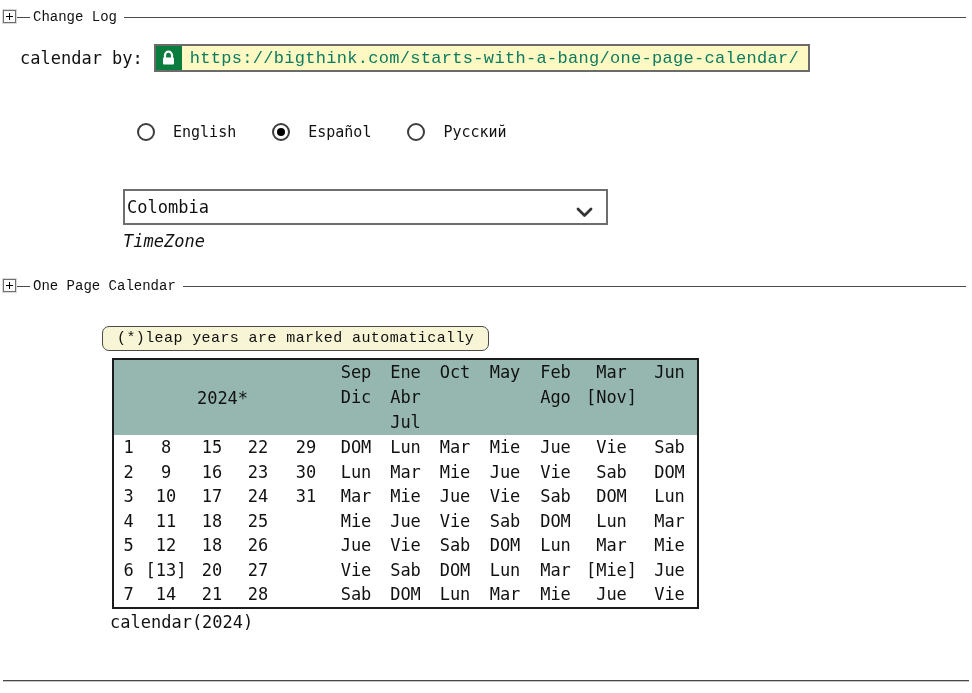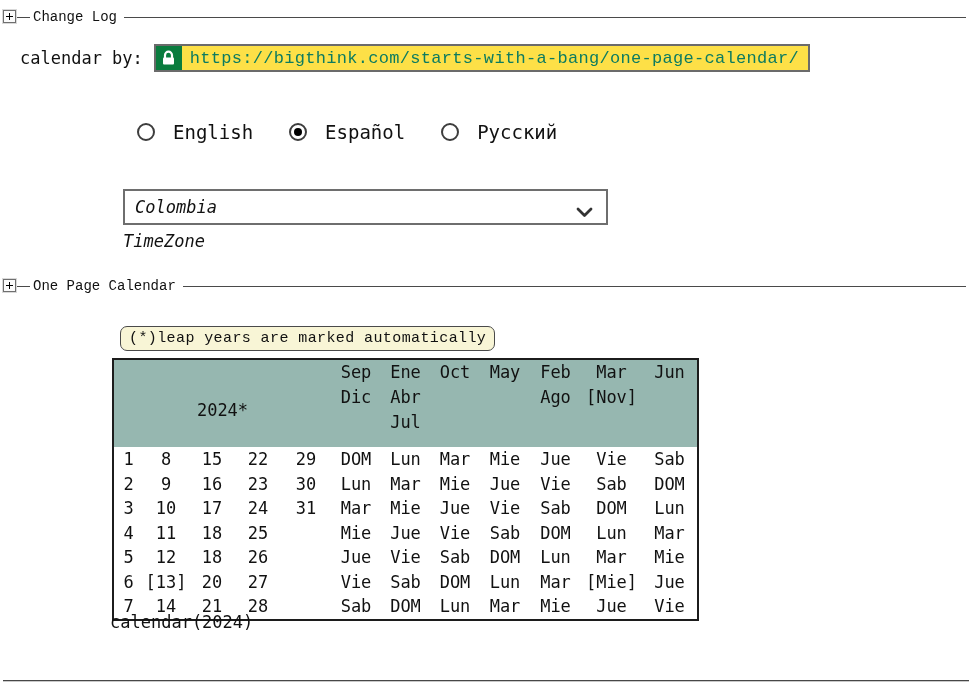--- a/index.html
+++ b/index.html
@@ -22,67 +22,67 @@
     position: absolute; left: 27px; top: 0; background: #fff; padding: 0 7px 0 3px;
     font-family: "Liberation Mono", monospace; font-size: 14px; line-height: 17px; white-space: pre;
   }
   #hdr-changelog { top: 9px; }
   #hdr-calendar  { top: 278px; }
 
   
   .inspired-row { position: absolute; left: 20px; top: 44px; height: 28px; display: flex; align-items: center; }
   .inspired-label { font-size: 17px; margin-right: 11px; white-space: pre; }
   .url-box {
-    display: flex; align-items: stretch; height: 28px; border: 2px solid #6b6b6b; background: #fde047; cursor: text;
+    display: flex; align-items: stretch; height: 28px; border: 2px solid #6b6b6b; background: #fef9c3; cursor: text;
   }
   .lock-cell { width: 26px; background: var(--lock_green); display: flex; align-items: center; justify-content: center; }
   .url-text {
     font-family: "Liberation Mono", monospace; font-size: 17px; letter-spacing: 0.3px;
     color: var(--url_green); display: flex; align-items: center; padding: 0 9px 0 8px; white-space: pre;
   }
 
   
   .radio-row { position: absolute; left: 137px; top: 122px; height: 20px; display: flex; gap: 36px; align-items: center; }
   .radio-option { display: flex; align-items: center; cursor: pointer; }
   .radio-circle {
     width: 18px; height: 18px; border: 2px solid #3d3d3d; border-radius: 50%;
     margin-right: 18px; position: relative; background: #fff; flex: 0 0 auto;
   }
   .radio-circle .dot {
     position: absolute; left: 50%; top: 50%; width: 8px; height: 8px; margin: -4px 0 0 -4px;
     border-radius: 50%; background: #000; display: none;
   }
   .radio-circle.checked .dot { display: block; }
-  .radio-label { font-size: 19px; white-space: pre; }
+  .radio-label { font-size: 15px; white-space: pre; }
 
   
   .combo {
     position: absolute; left: 123px; top: 189px; width: 485px; height: 36px;
     border: 2px solid #6e6e6e; background: #fff; display: flex; align-items: center; cursor: pointer;
   }
-  .combo-value { font-size: 17px; padding-left: 10px; white-space: pre; font-style: italic; }
+  .combo-value { font-size: 17px; padding-left: 2px; white-space: pre; }
   .combo-chevron { position: absolute; right: 13px; top: 12px; }
   .combo-caption { position: absolute; left: 123px; top: 231px; font-size: 17px; font-style: italic; white-space: pre; }
 
   
   .tooltip-note {
-    position: absolute; left: 120px; top: 326px; height: 25px;
+    position: absolute; left: 102px; top: 326px; height: 25px;
     border: 1px solid #4a4a4a; border-radius: 7px; background: var(--tooltip_bg);
-    display: inline-flex; align-items: center; padding: 0 8px;
+    display: inline-flex; align-items: center; padding: 0 14px;
     font-family: "Liberation Mono", monospace; font-size: 15px; letter-spacing: 0.4px; white-space: pre;
   }
 
   
   table.calendar {
     position: absolute; left: 112px; top: 358px;
     border-collapse: collapse; border: 2px solid #1c1c1c; background: #fff;
     font-family: "DejaVu Sans Mono", monospace; font-size: 17px; table-layout: fixed;
   }
   table.calendar thead th { background: var(--table_header_bg); font-weight: 400; padding: 0; vertical-align: top; }
-  .year-wrap { height: 75px; display: flex; align-items: center; justify-content: center; margin-top: 12px; }
+  .year-wrap { height: 75px; display: flex; align-items: center; justify-content: center; }
   .mline { height: 25px; line-height: 25px; text-align: center; white-space: pre; }
   table.calendar tbody td { height: 24.5px; padding: 0; text-align: center; white-space: pre; line-height: 24.5px; }
   .cal-caption { position: absolute; left: 110px; top: 612px; font-size: 17px; white-space: pre; }
 
   .bottom-divider { position: absolute; left: 3px; right: 3px; top: 680px; height: 2px; background: #474747; border-bottom: 1px solid #c9c9c9; }
 </style>
 </head>
 <body>
 
 <div class="section-header" id="hdr-changelog">

